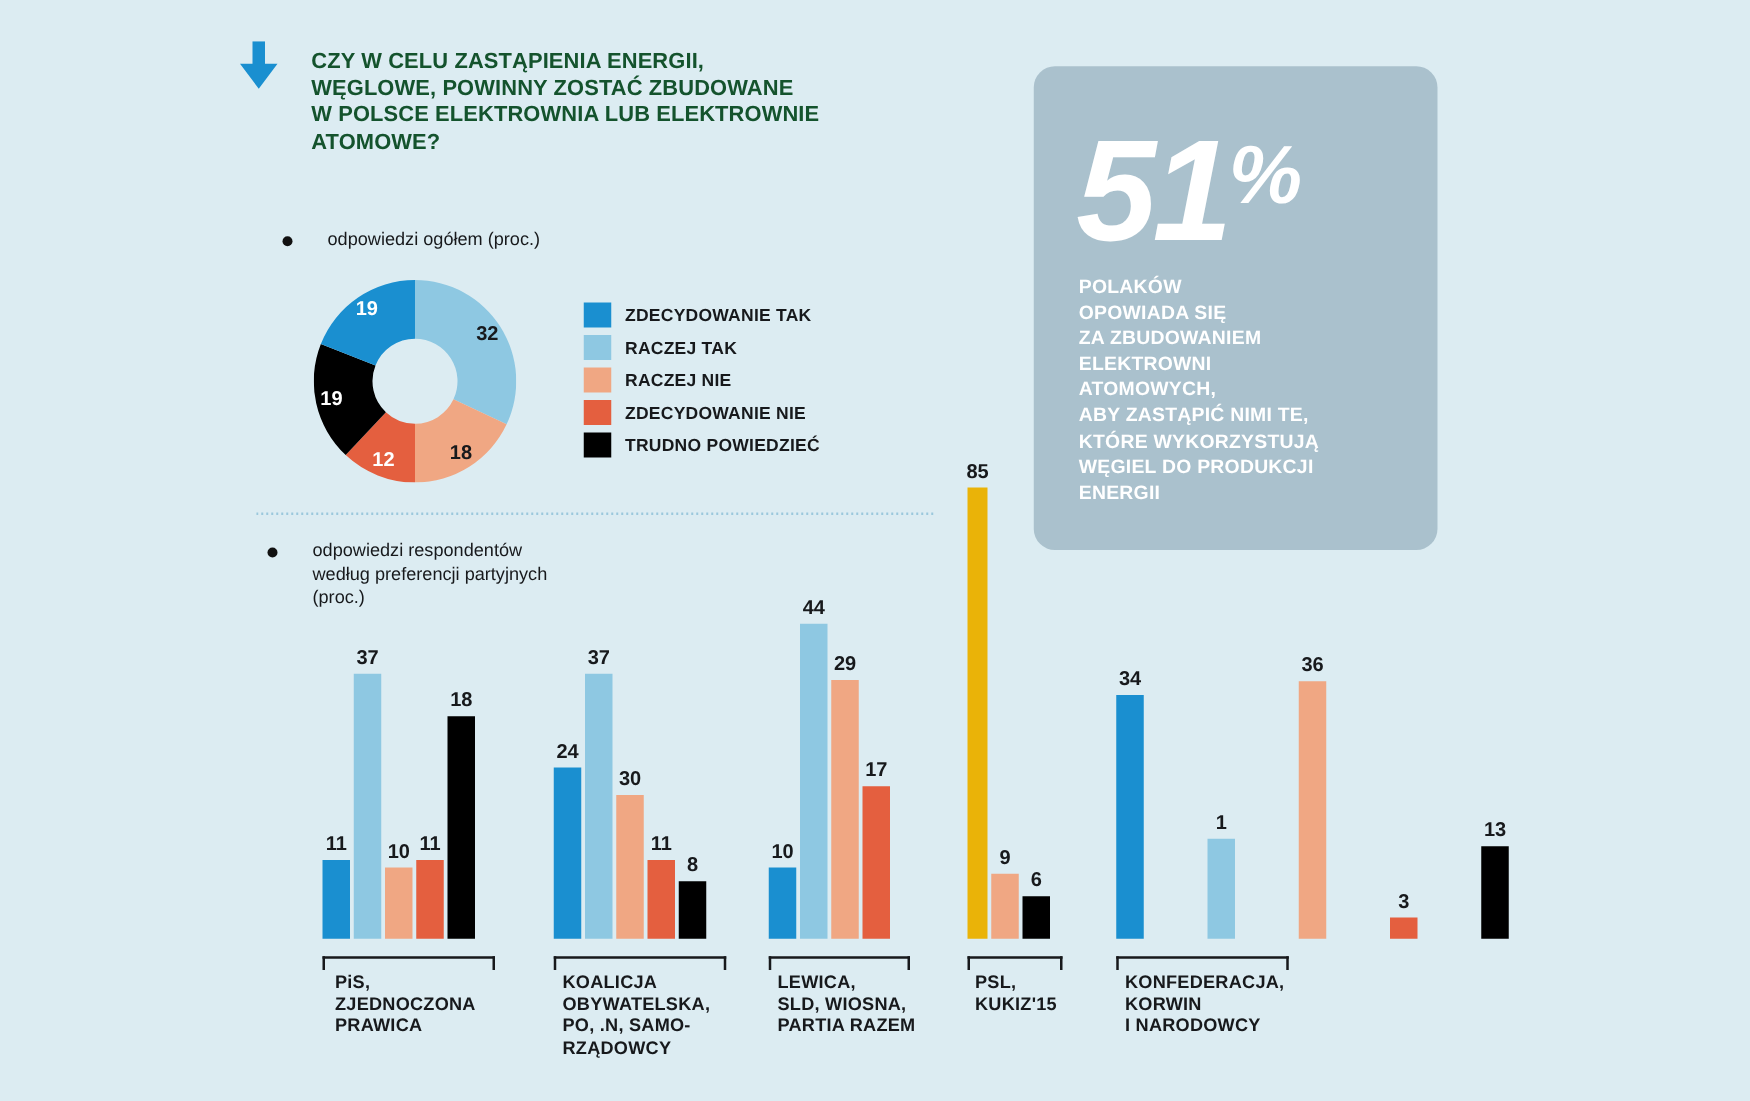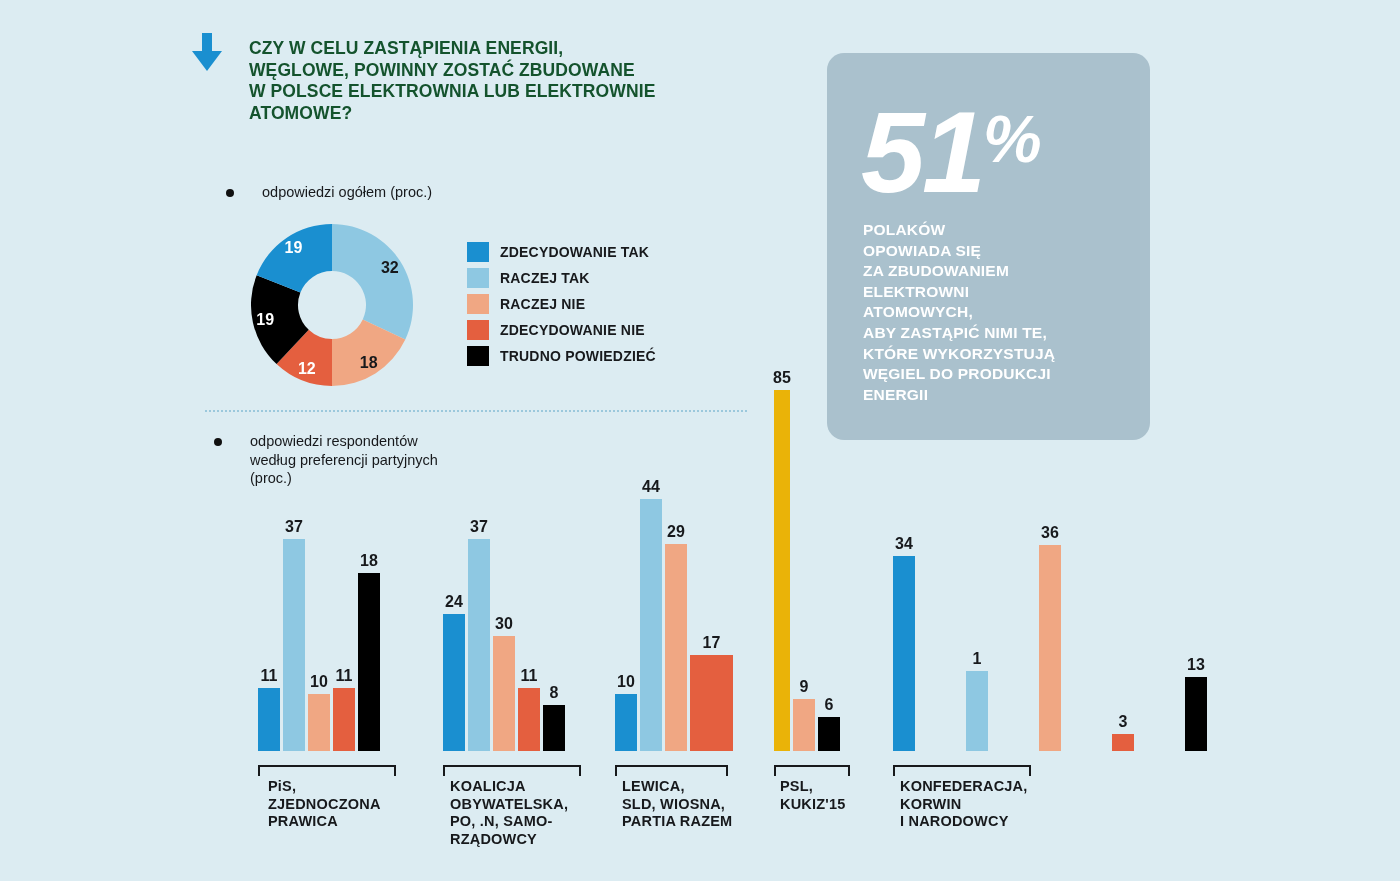--- a/index.html
+++ b/index.html
@@ -343,21 +343,21 @@
         <div class="bar-track" style="left: 0px; top: 151px; height: 600px;">
           <div class="bar" style="height: 57.2727px; background: rgb(26, 143, 208);">
             <span class="bar-value">10</span>
           </div>
           <div class="bar" style="height: 252px; background: rgb(142, 200, 226);">
             <span class="bar-value">44</span>
           </div>
           <div class="bar" style="height: 207px; background: rgb(240, 167, 131);">
             <span class="bar-value">29</span>
           </div>
-          <div class="bar" style="height: 96px; background: rgb(228, 95, 63); padding-left: 21px;">
+          <div class="bar" style="height: 122px; background: rgb(228, 95, 63);">
             <span class="bar-value">17</span>
           </div>
         </div>
       </div>
       <div class="group-bracket" style="left: 615px; top: 765px; width: 109px;"></div>
       <div class="group-label" style="left: 622px; top: 778px;">
         <div>LEWICA,</div>
         <div>SLD, WIOSNA,</div>
         <div>PARTIA RAZEM</div>
       </div>

